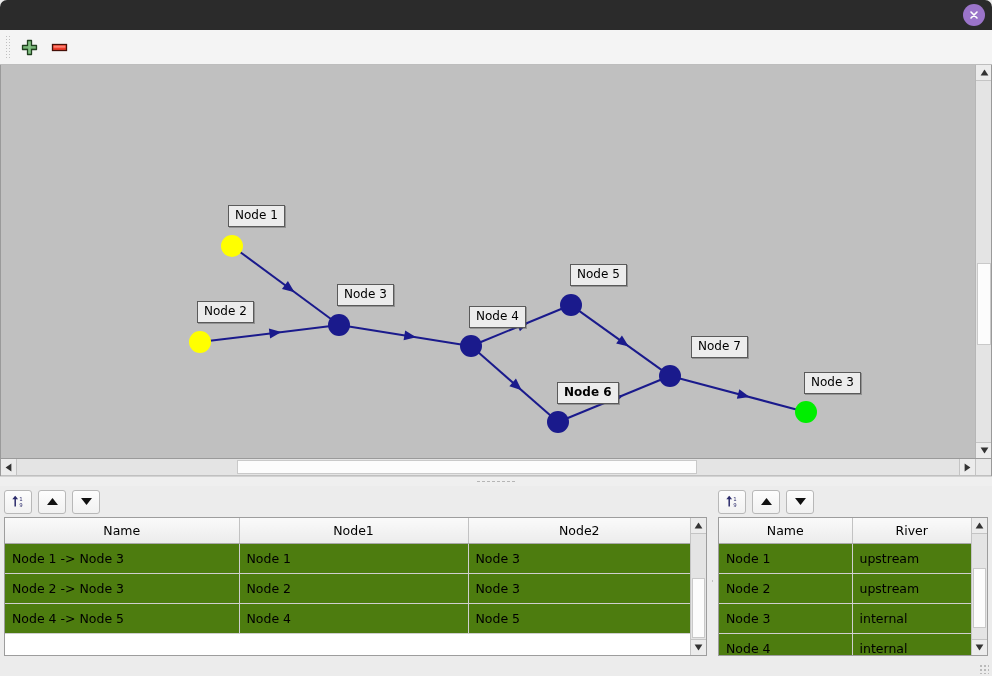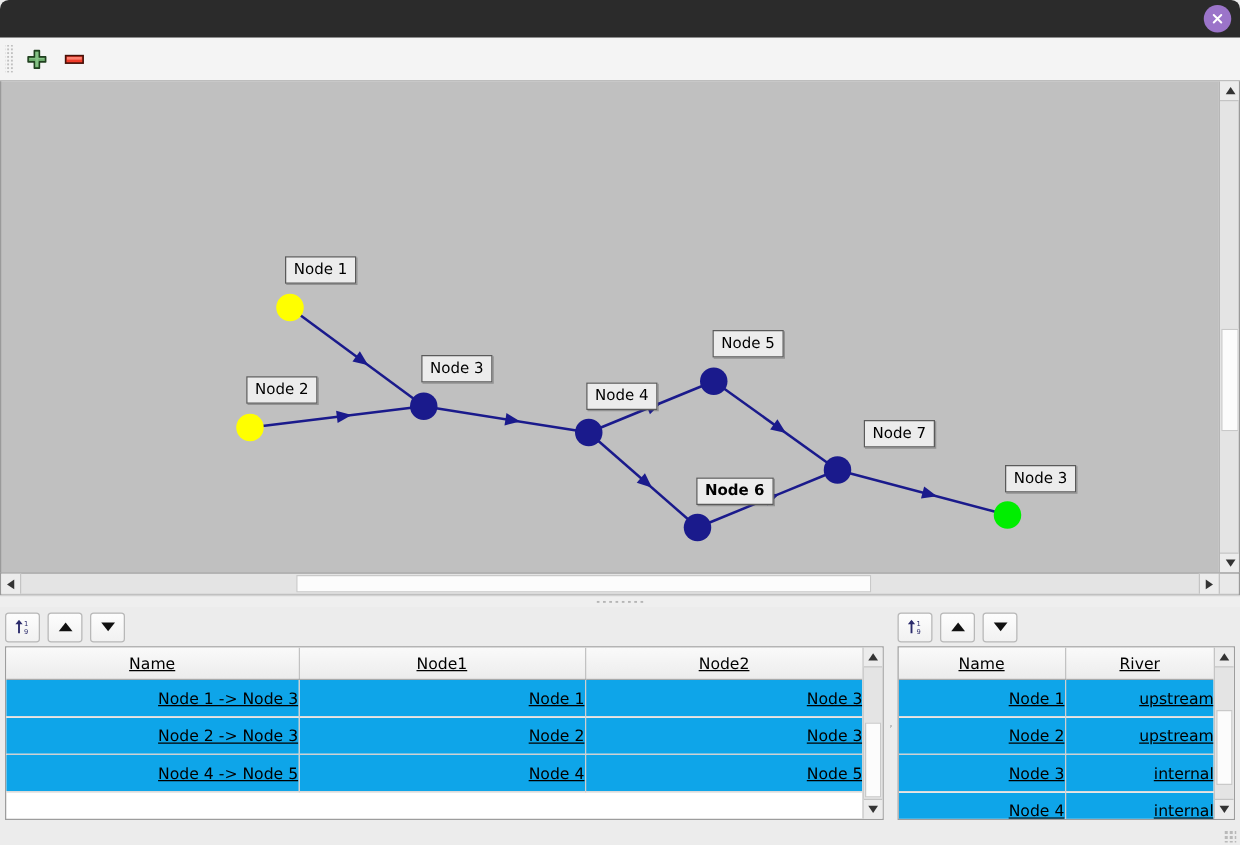--- a/index.html
+++ b/index.html
@@ -218,21 +218,21 @@
 
   .table-box {
     flex: 1 1 auto;
     margin: 0 4px 0 4px;
     border: 1px solid #9d9d9d;
     background: #ffffff;
     display: flex;
     overflow: hidden;
     min-height: 0;
   }
-  .table-scrollarea { flex: 1 1 auto; overflow: hidden; min-width: 0; text-decoration: underline; }
+  .table-scrollarea { flex: 1 1 auto; overflow: hidden; min-width: 0; }
   table.grid {
     width: 100%;
     border-collapse: collapse;
     table-layout: fixed;
   }
   table.grid th {
     background: linear-gradient(#fafafa, #ececec);
     border-right: 1px solid #c2c2c2;
     border-bottom: 1px solid #a9a9a9;
     font-weight: normal;
@@ -242,24 +242,23 @@
     text-align: center;
   }
   table.grid th:last-child { border-right: none; }
   table.grid td {
     border-right: 1px solid #cfcfcf;
     border-bottom: 1px solid #cfcfcf;
     font-size: 12.5px;
     color: #000;
     height: 30px;
     padding: 0 0 0 7px;
-    background: #0ea5e9;
+    background: #4d7c0f;
     white-space: nowrap;
     overflow: hidden;
-    text-align: right;
   }
   table.grid td:last-child { border-right: none; }
 
   .tbl-vscroll {
     flex: 0 0 16px;
     background: #e4e4e4;
     border-left: 1px solid #c4c4c4;
     position: relative;
   }
   .tbl-vscroll .sb-arrow {

